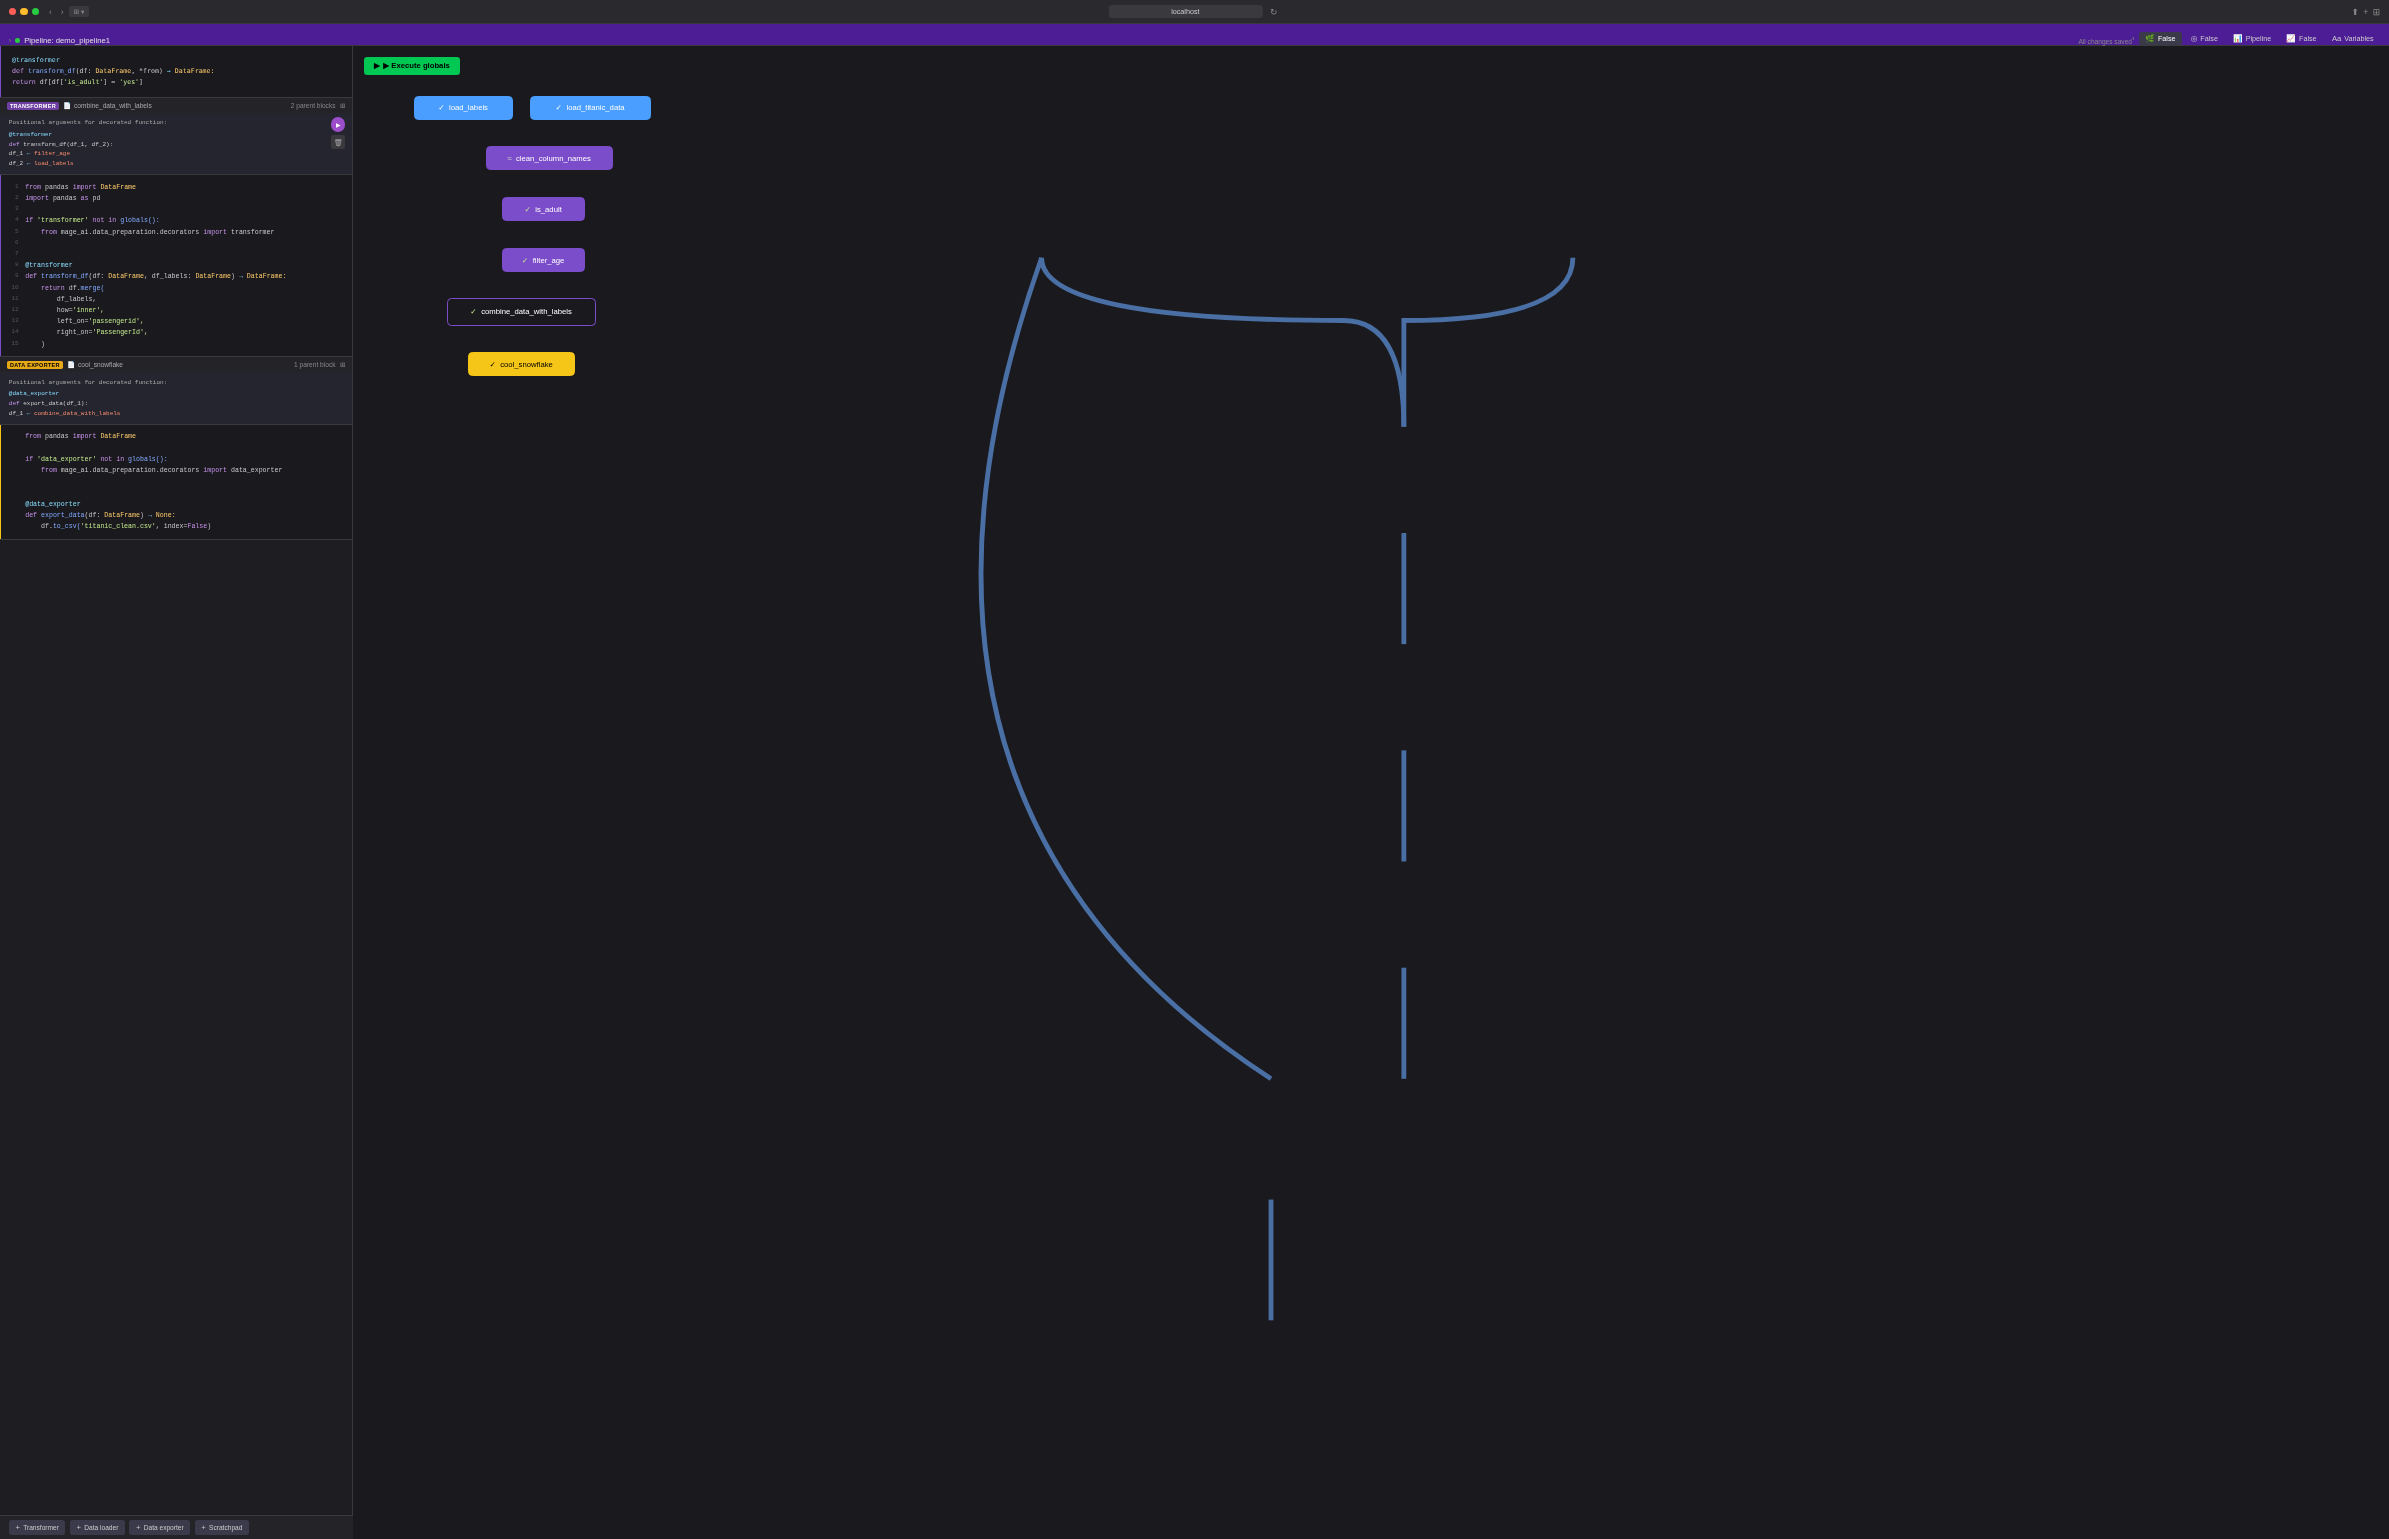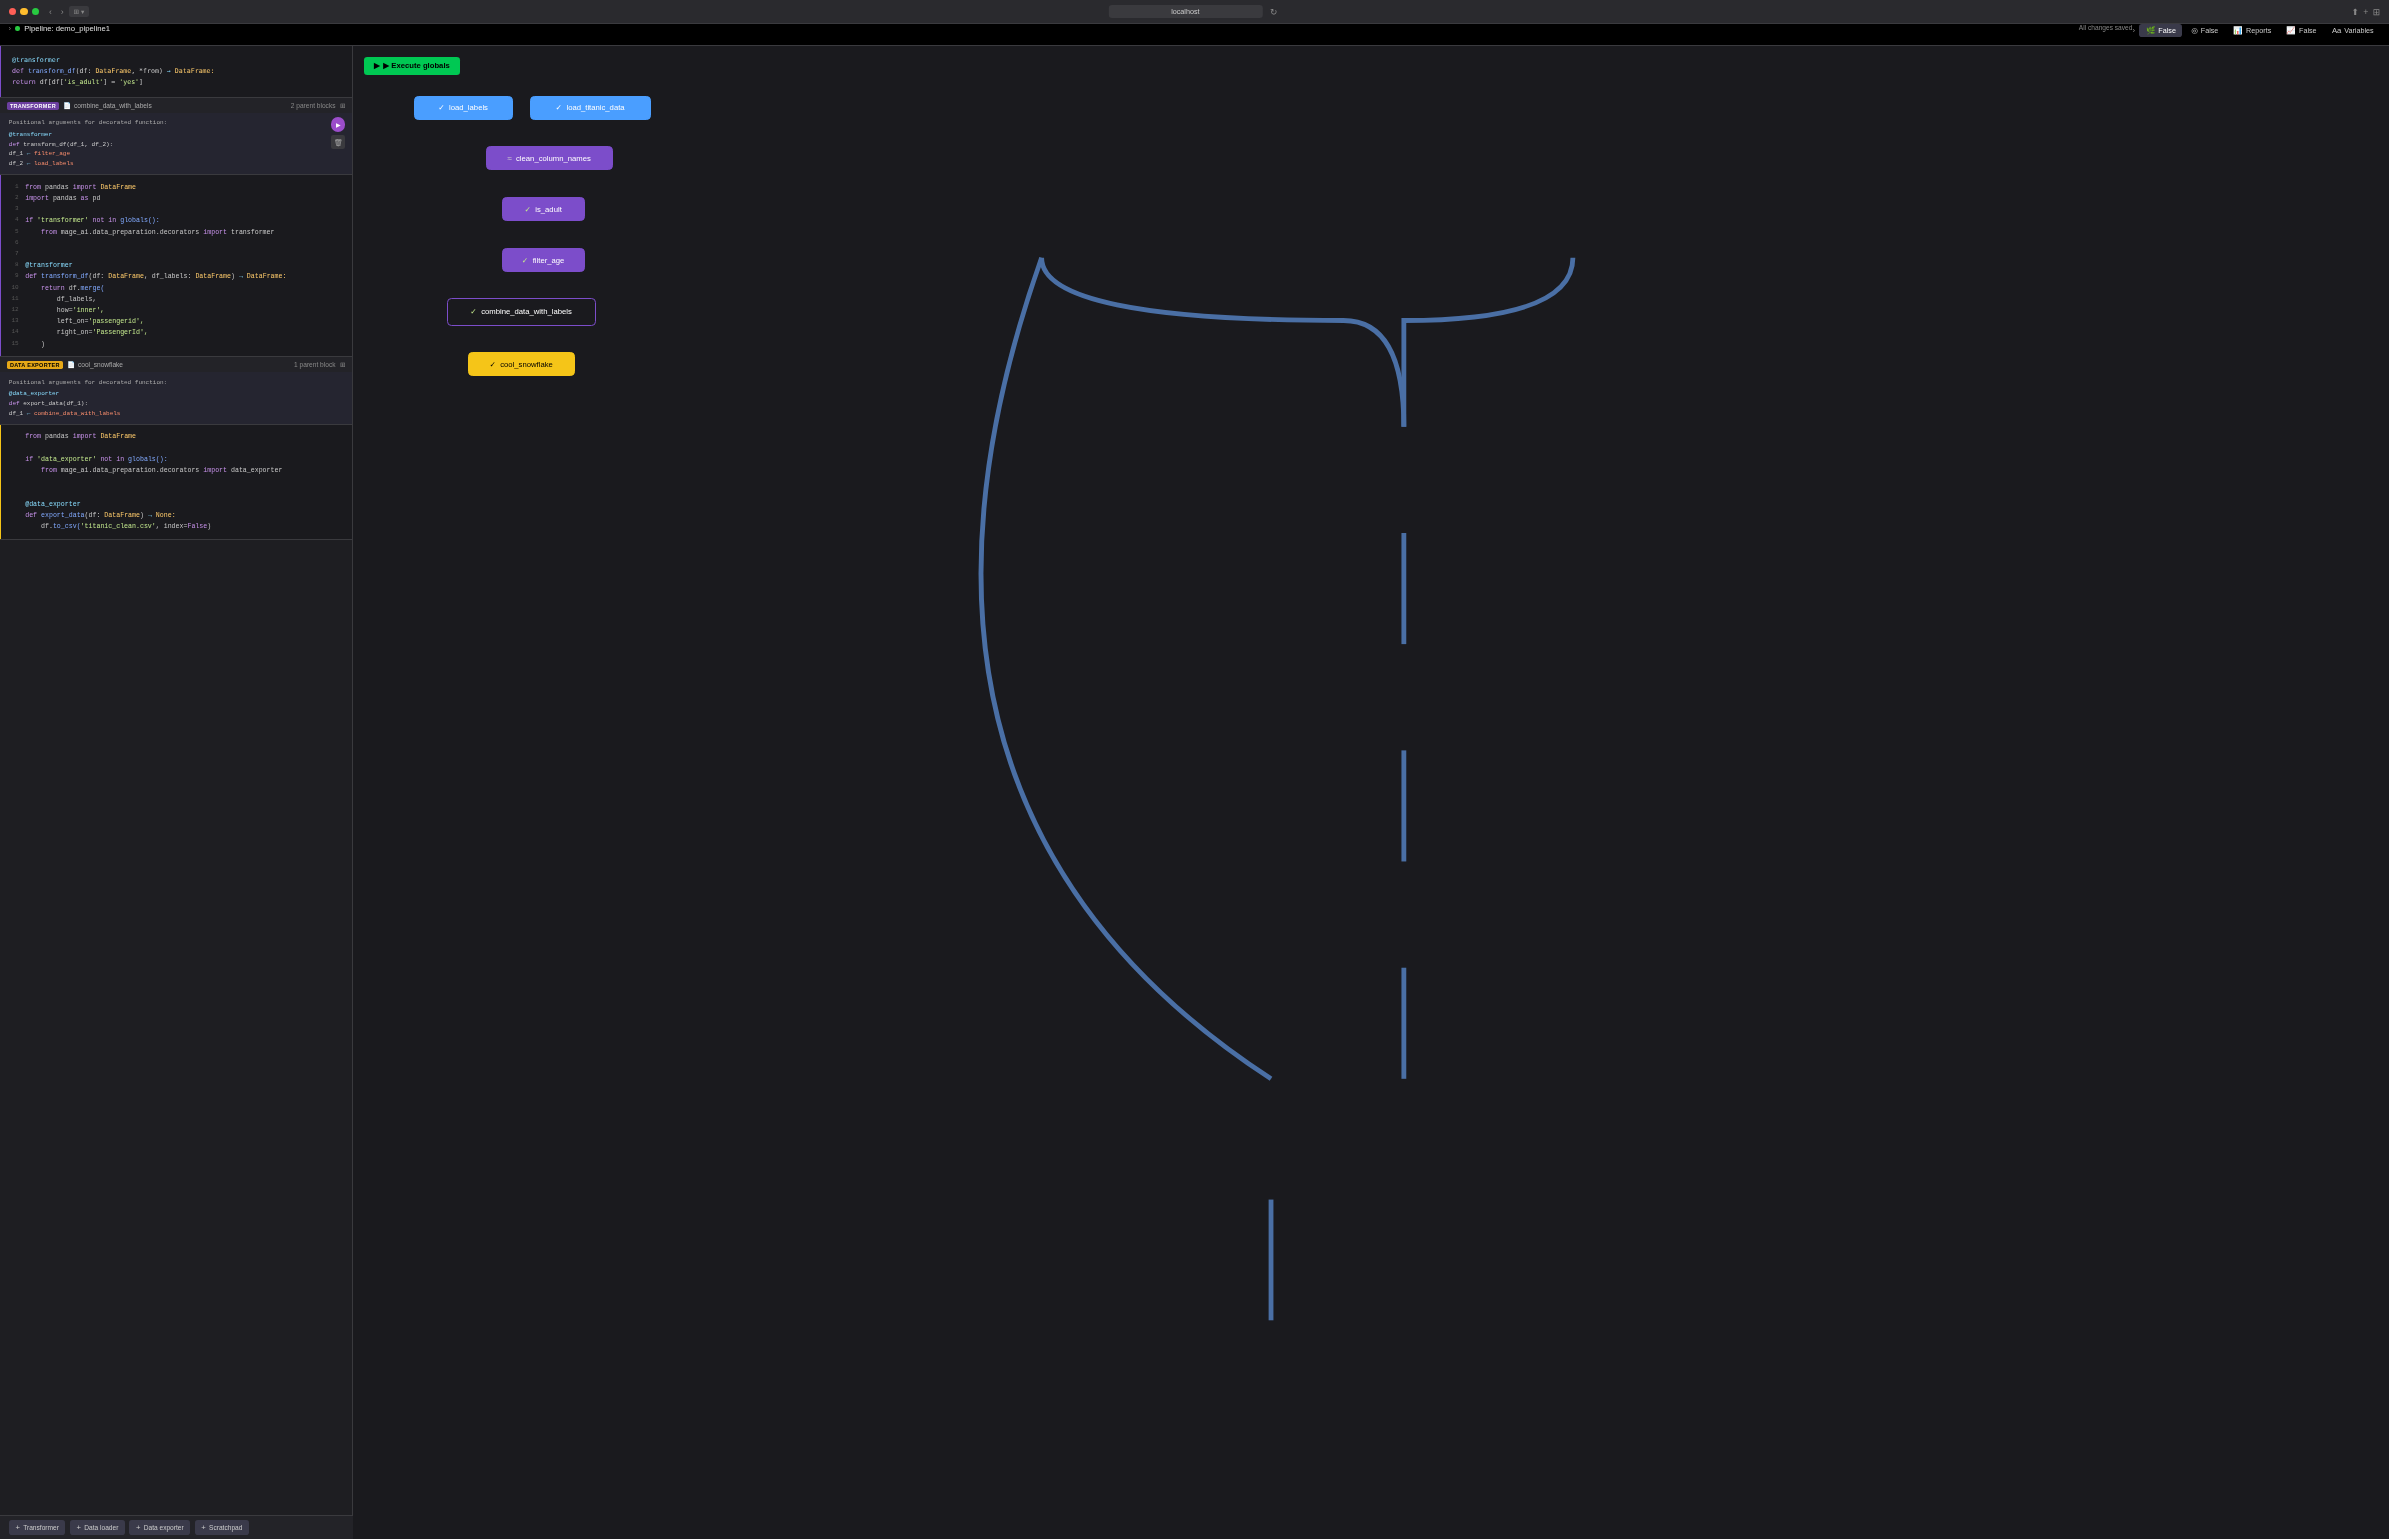--- a/index.html
+++ b/index.html
@@ -87,23 +87,23 @@
       background: none;
       border: none;
       color: #888;
       font-size: 8.8px;
       cursor: pointer;
     }
 
     
     .pipeline-header {
       height: 22px;
-      background: #000000;
-      display: flex;
-      align-items: flex-start;
+      background: #4c1d95;
+      display: flex;
+      align-items: flex-end;
       padding: 0 8.8px;
       border-bottom: 0.6px solid #3a3a3e;
     }
     .pipeline-header-left {
       display: flex;
       align-items: center;
       gap: 4.4px;
       flex: 1;
     }
     .expand-arrow {
@@ -448,21 +448,21 @@
     <button class="header-tab active">
       <span class="tab-icon">🌿</span>
       <span>False</span>
     </button>
     <button class="header-tab">
       <span class="tab-icon">◎</span>
       <span>False</span>
     </button>
     <button class="header-tab">
       <span class="tab-icon">📊</span>
-      <span>Reports</span>
+      <span>Pipeline</span>
     </button>
     <button class="header-tab">
       <span class="tab-icon">📈</span>
       <span>False</span>
     </button>
     <button class="header-tab">
       <span class="tab-icon">Aa</span>
       <span>Variables</span>
     </button>
   </div>

